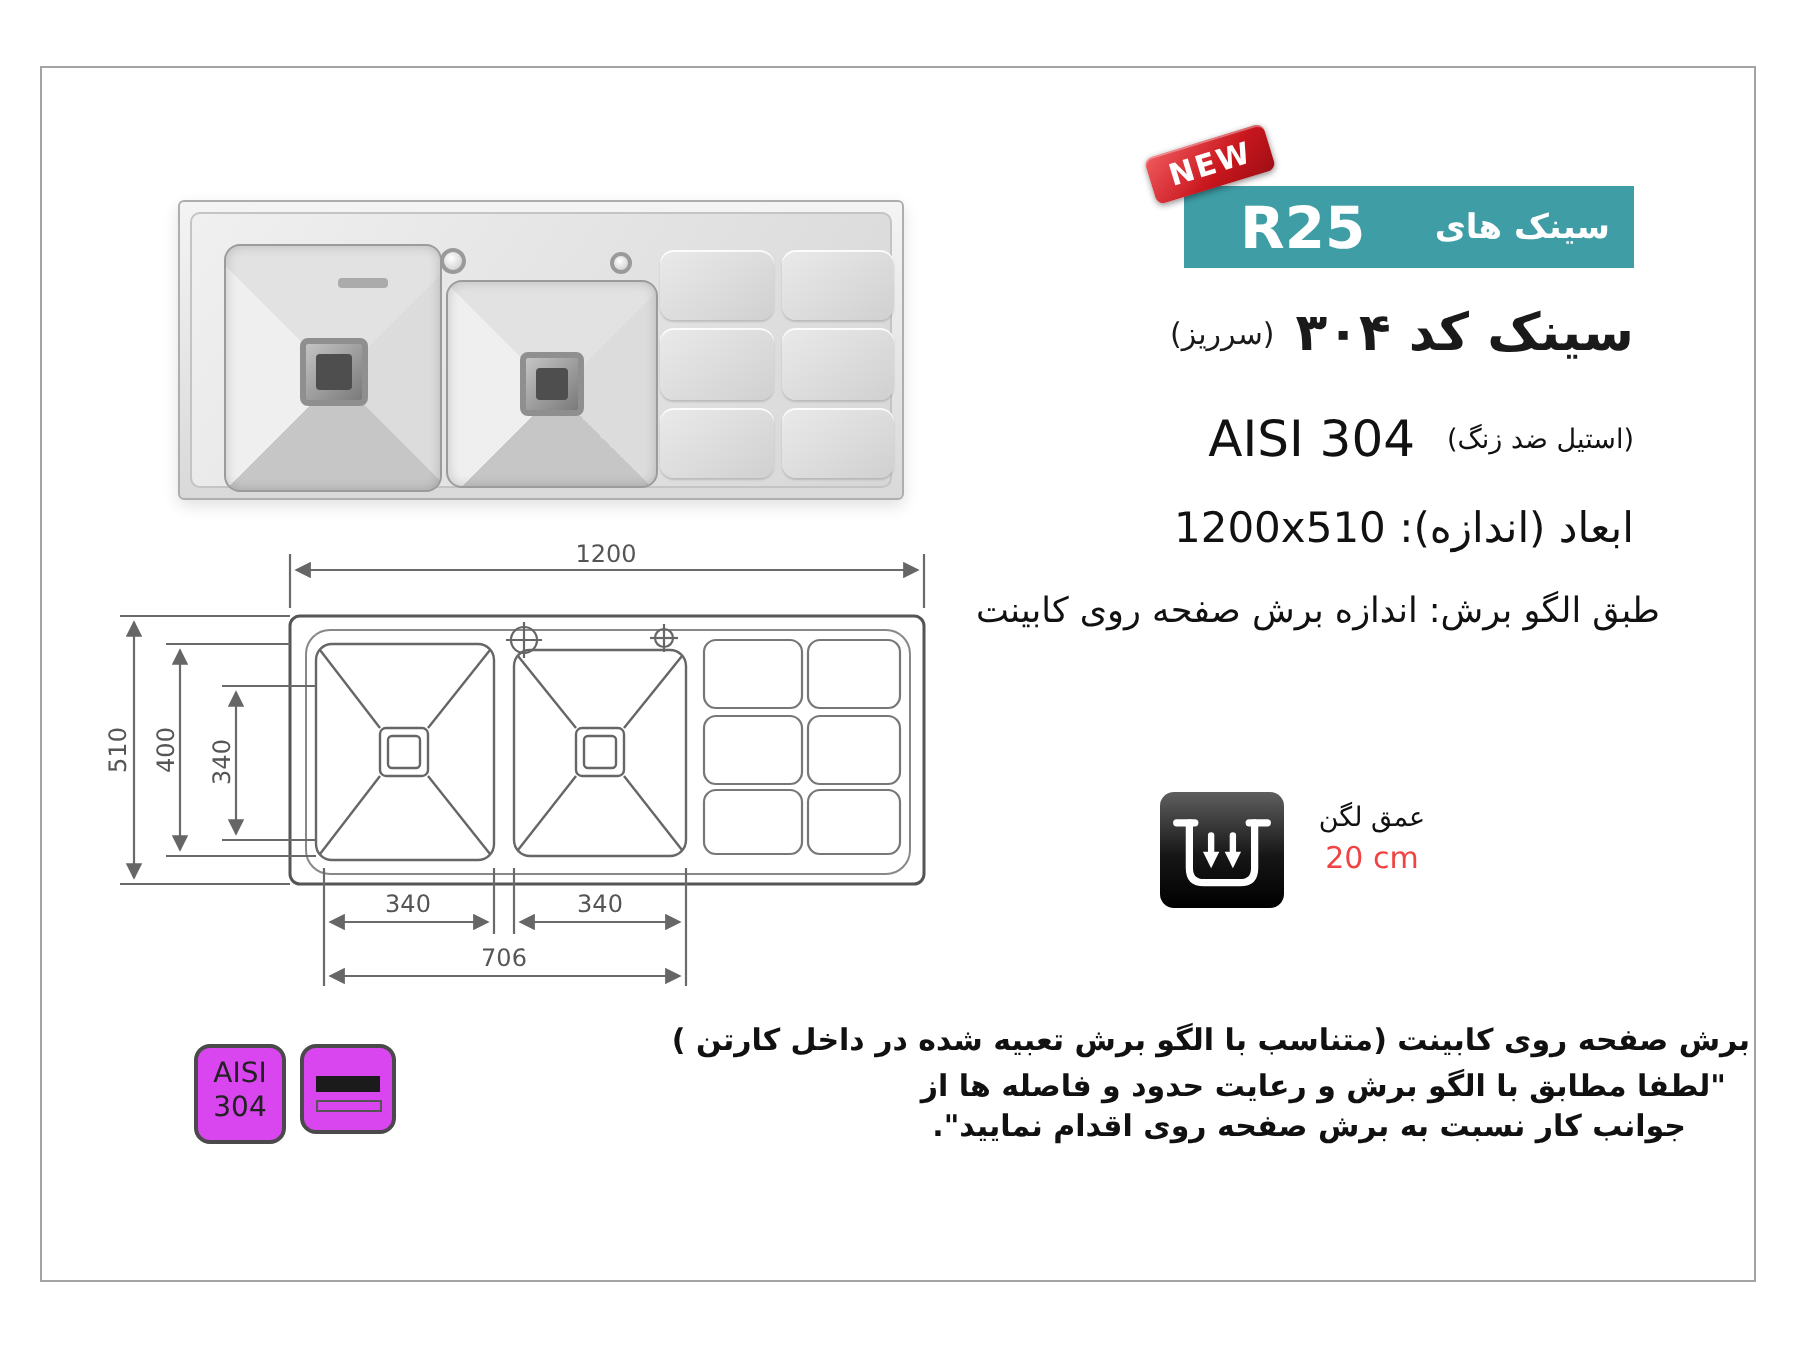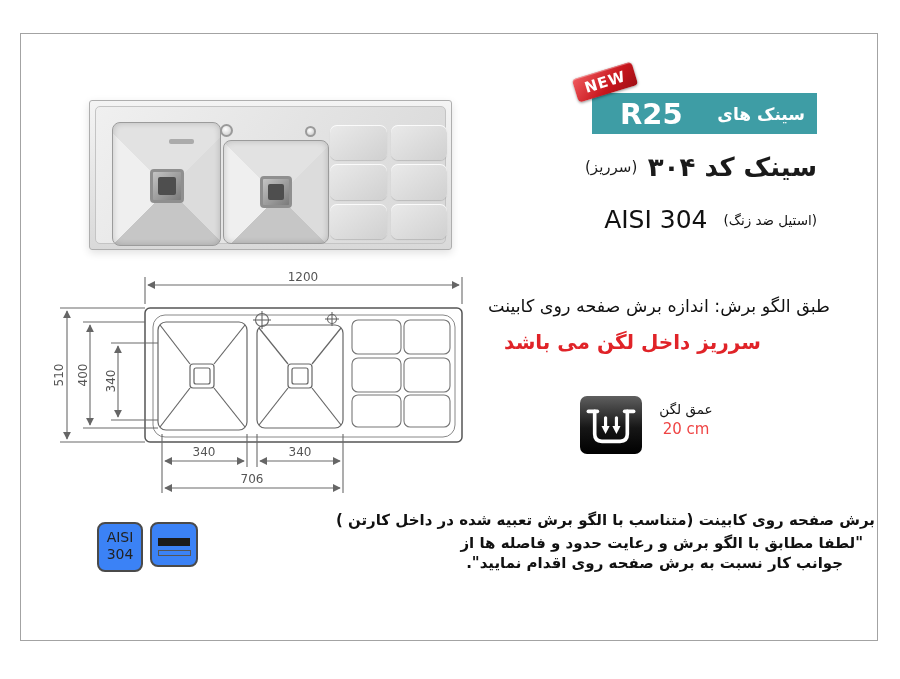--- a/index.html
+++ b/index.html
@@ -66,21 +66,21 @@
   .depth-labels .val{font-size:15px;color:#ef4444;margin-top:3px;}
 
   .notes{position:absolute;right:25px;top:501px;text-align:right;}
   .notes div{direction:rtl;font-weight:bold;color:#111;}
   .note1{font-size:16px;}
   .note2{font-size:15px;margin-top:10px;}
   .note3{font-size:15px;margin-top:5px;margin-right:12px;}
   .note4{font-size:15px;margin-top:2px;margin-right:32px;}
 
   
-  .badge{position:absolute;border:2px solid #4a4a4a;border-radius:8px;background:#3b82f6;}
+  .badge{position:absolute;border:2px solid #4a4a4a;border-radius:8px;background:#d946ef;}
   .badge-aisi{left:97px;top:522px;width:42px;height:41px;text-align:center;
           font-size:14px;color:#222;line-height:1.2;padding-top:5px;box-sizing:content-box;}
   .badge-steel{left:150px;top:522px;width:44px;height:41px;}
   .badge-steel .bar-solid{position:absolute;left:6px;top:14px;width:32px;height:8px;background:#1b1b1b;}
   .badge-steel .bar-outline{position:absolute;left:6px;top:26px;width:31px;height:4px;border:1.5px solid #555;}
 </style>
 </head>
 <body>
 
 <div class="page">
@@ -201,22 +201,22 @@
   <div class="title-row">
     <span class="title">سینک کد ۳۰۴</span>
     <span class="subtitle">(سرریز)</span>
   </div>
 
   <div class="aisi-row">
     <span class="material-note">(استیل ضد زنگ)</span>
     <span class="material">AISI 304</span>
   </div>
 
+  <div class="dims-line">ابعاد (اندازه): 1200x510</div>
   <div class="pattern-line">طبق الگو برش: اندازه برش صفحه روی کابینت</div>
-  <div class="overflow-line">سرریز داخل لگن می باشد</div>
 
   <div class="depth-icon">
     <svg width="62" height="58" viewBox="0 0 64 64">
       <g stroke="#ffffff" stroke-width="4" fill="none" stroke-linecap="round">
         <line x1="7" y1="17" x2="17" y2="17"></line>
         <line x1="47" y1="17" x2="57" y2="17"></line>
         <path d="M14,17 V42 Q14,50 22,50 H42 Q50,50 50,42 V17"></path>
         <line x1="26" y1="24" x2="26" y2="34" stroke-width="3.5"></line>
         <line x1="38" y1="24" x2="38" y2="34" stroke-width="3.5"></line>
       </g>

